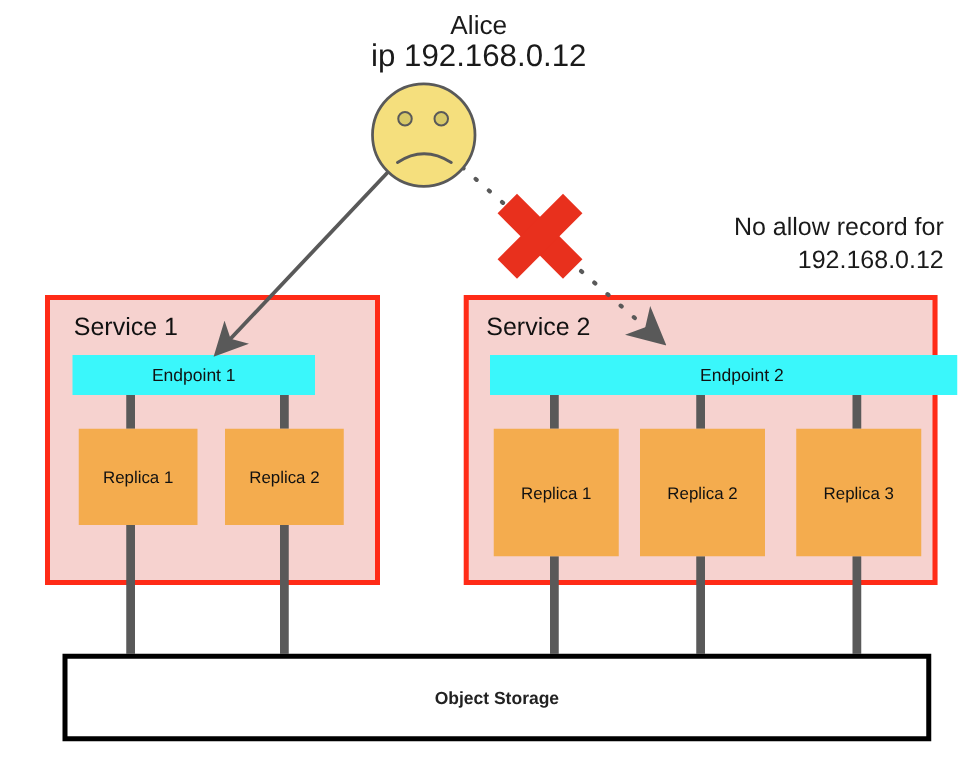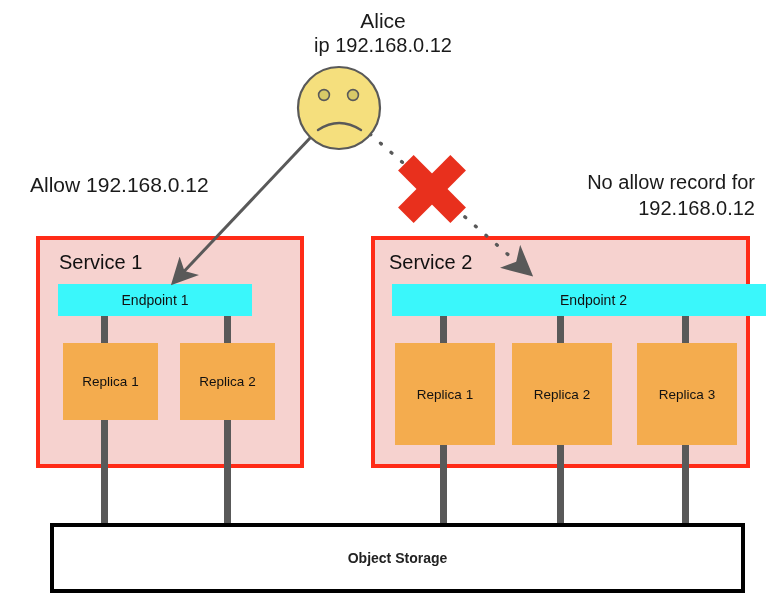--- a/index.html
+++ b/index.html
@@ -31,21 +31,21 @@
   .label-alice-name {
     left: 0px; top: 8px; width: 766px;
     text-align: center;
     font-size: 21px;
     color: #1a1a1a;
     line-height: 26px;
   }
   .label-alice-ip {
     left: 0px; top: 32px; width: 766px;
     text-align: center;
-    font-size: 20px;
+    font-size: 25px;
     color: #1a1a1a;
     line-height: 26px;
   }
   .label-allow {
     left: 30px; top: 172px;
     font-size: 21px;
     color: #1a1a1a;
     line-height: 26px;
     white-space: nowrap;
   }
@@ -125,21 +125,20 @@
   }
 </style>
 </head>
 <body>
 
 <div id="canvas">
 
   <div class="abs label-alice-name">Alice</div>
   <div class="abs label-alice-ip">ip 192.168.0.12</div>
 
-  <div class="abs label-allow">Allow 192.168.0.12</div>
 
   <div class="abs label-noallow">
     <div>No allow record for</div>
     <div>192.168.0.12</div>
   </div>
 
   <div class="abs service-box" id="service1-box"></div>
   <div class="abs service-title" id="service1-title">Service 1</div>
 
   <div class="abs connector" style="left:101px; top:316px; height:27px;"></div>

